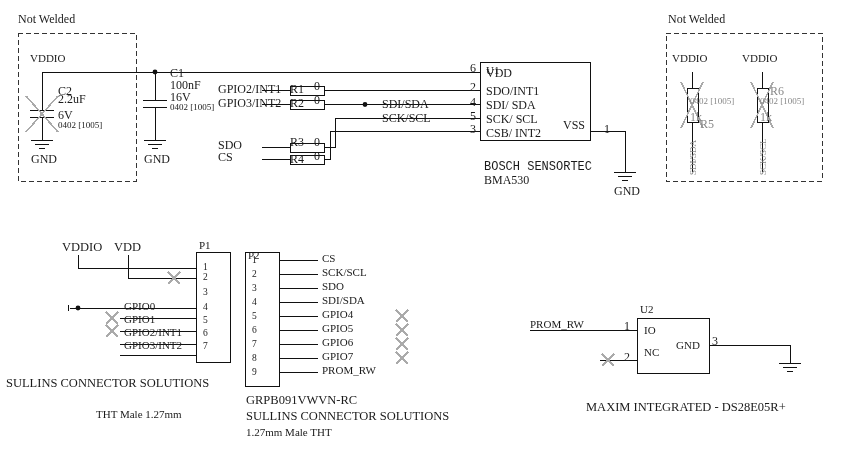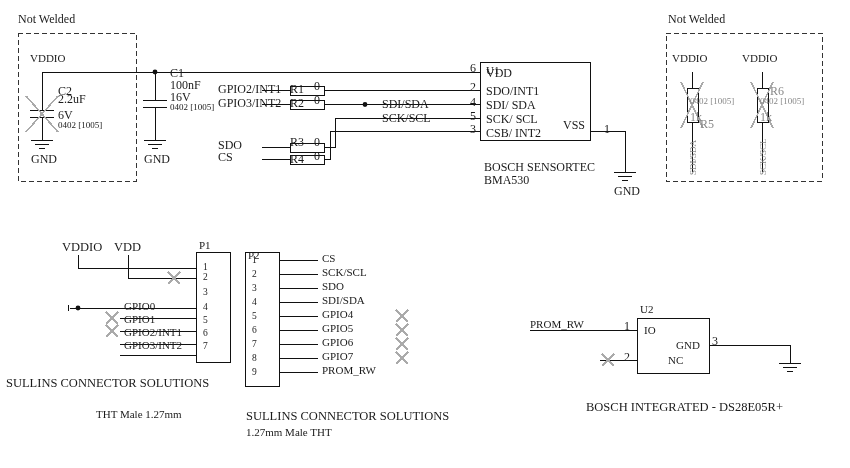--- a/index.html
+++ b/index.html
@@ -226,21 +226,21 @@
 
   <div class="lbl sm" style="left:470px;top:109px;">5</div>
   <div class="lbl sm" style="left:486px;top:112px;">SCK/ SCL</div>
 
   <div class="lbl sm" style="left:470px;top:122px;">3</div>
   <div class="lbl sm" style="left:486px;top:126px;">CSB/ INT2</div>
 
   <div class="lbl sm" style="left:563px;top:118px;">VSS</div>
   <div class="lbl sm" style="left:604px;top:122px;">1</div>
 
-  <div class="lbl sm" style="left:484px;top:160px;">BOSCH SENSORTEC</div>
+  <div class="lbl sm" style="left:484px;top:160px;font-family:Liberation Mono, monospace;">BOSCH SENSORTEC</div>
   <div class="lbl sm" style="left:484px;top:173px;">BMA530</div>
   <div class="lbl sm" style="left:614px;top:184px;">GND</div>
 
   <div class="lbl sm" style="left:668px;top:12px;">Not Welded</div>
   <div class="lbl md" style="left:672px;top:52px;">VDDIO</div>
   <div class="lbl md" style="left:742px;top:52px;">VDDIO</div>
 
   <div class="lbl sm gray" style="left:700px;top:84px;margin-top:33px;">R5</div>
   <div class="lbl xs gray" style="left:690px;top:96px;">0402 [1005]</div>
   <div class="lbl sm gray" style="left:690px;top:110px;">1k</div>
@@ -286,26 +286,27 @@
   <div class="lbl md" style="left:322px;top:252px;">CS</div>
   <div class="lbl md" style="left:322px;top:266px;">SCK/SCL</div>
   <div class="lbl md" style="left:322px;top:280px;">SDO</div>
   <div class="lbl md" style="left:322px;top:294px;">SDI/SDA</div>
   <div class="lbl md" style="left:322px;top:308px;">GPIO4</div>
   <div class="lbl md" style="left:322px;top:322px;">GPIO5</div>
   <div class="lbl md" style="left:322px;top:336px;">GPIO6</div>
   <div class="lbl md" style="left:322px;top:350px;">GPIO7</div>
   <div class="lbl md" style="left:322px;top:364px;">PROM_RW</div>
 
+  <div class="lbl lg" style="left:246px;top:393px;">GRPB091VWVN-RC</div>
   <div class="lbl lg" style="left:246px;top:409px;">SULLINS CONNECTOR SOLUTIONS</div>
   <div class="lbl md" style="left:246px;top:426px;">1.27mm     Male     THT</div>
 
   <div class="lbl md" style="left:640px;top:303px;">U2</div>
   <div class="lbl md" style="left:530px;top:318px;">PROM_RW</div>
   <div class="lbl sm" style="left:624px;top:319px;">1</div>
   <div class="lbl md" style="left:644px;top:324px;">IO</div>
   <div class="lbl sm" style="left:624px;top:350px;">2</div>
-  <div class="lbl md" style="left:644px;top:354px;margin-left:24px;">NC</div>
+  <div class="lbl md" style="left:644px;top:346px;">NC</div>
   <div class="lbl md" style="left:676px;top:339px;">GND</div>
   <div class="lbl sm" style="left:712px;top:334px;">3</div>
-  <div class="lbl lg" style="left:586px;top:400px;">BOSCH INTEGRATED - DS28E05R+</div>
+  <div class="lbl lg" style="left:586px;top:400px;">MAXIM INTEGRATED - DS28E05R+</div>
 
 </div>
 
 </body></html>

